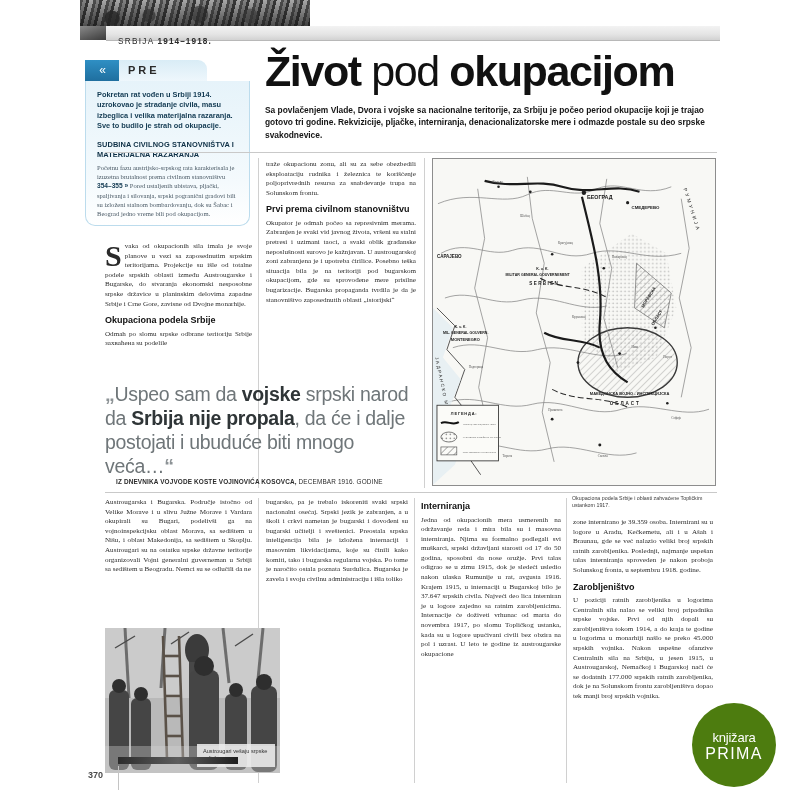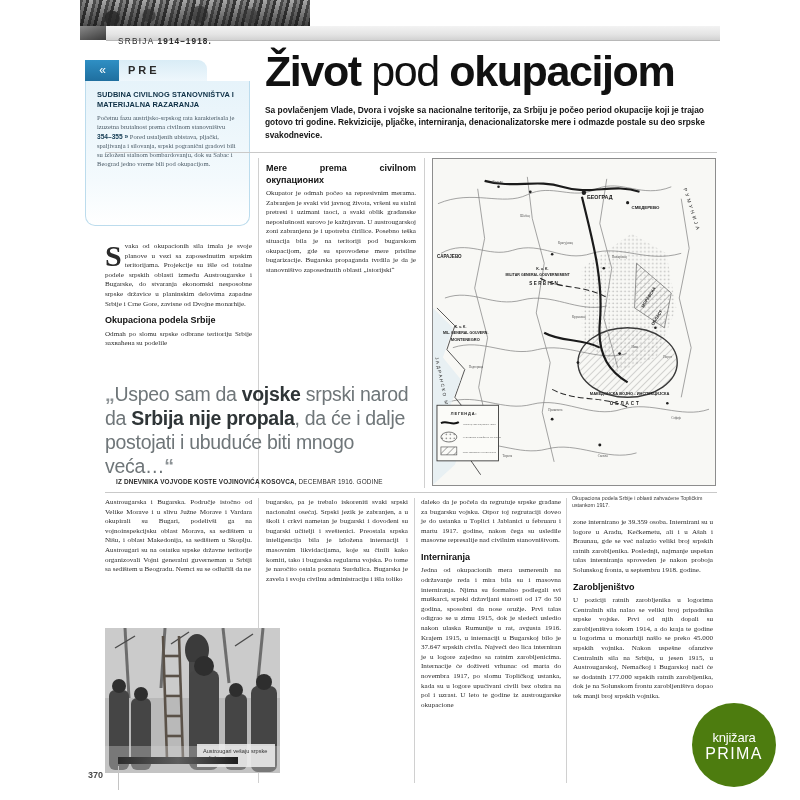--- a/index.html
+++ b/index.html
@@ -214,20 +214,21 @@
       <span>SRBIJA</span>
       <b>1914–1918.</b>
     </div>
   </div>
 
   <div id="pre-tab"></div>
   <div id="pre-chev">«</div>
   <div id="pre-label">PRE</div>
 
   <div id="sidebox">
+    <div class="lead">Pokretan rat vođen u Srbiji 1914. uzrokovao je stradanje civila, masu izbeglica i velika materijalna razaranja. Sve to budilo je strah od okupacije.</div>
     <div class="subhead">SUDBINA CIVILNOG STANOVNIŠTVA I MATERIJALNA RAZARANJA</div>
     <div class="body"><span>Početnu fazu austrijsko-srpskog rata karakterisala je izuzetna brutalnost prema civilnom stanovništvu </span><b>354–355 »</b><span> Pored ustaljenih ubistava, pljački, spaljivanja i silovanja, srpski pogranični gradovi bili su izloženi stalnom bombardovanju, dok su Šabac i Beograd jedno vreme bili pod okupacijom.</span></div>
   </div>
 
   <div id="lead-para">Sa povlačenjem Vlade, Dvora i vojske sa nacionalne teritorije, za Srbiju je počeo period okupacije koji je trajao gotovo tri godine. Rekvizicije, pljačke, interniranja, denacionalizatorske mere i odmazde postale su deo srpske svakodnevice.</div>
   <div id="headline"><span class="bd">Život</span> <span class="lt">pod</span> <span class="bd">okupacijom</span></div>
 
   <div class="hrule" style="left:105px; top:152px; width:612px;"></div>
   <div class="vrule" style="left:258px; top:158px; height:330px;"></div>
   <div class="vrule" style="left:424px; top:158px; height:330px;"></div>
@@ -236,21 +237,22 @@
   <div class="vrule" style="left:414px; top:498px; height:285px;"></div>
   <div class="vrule" style="left:566px; top:498px; height:285px;"></div>
 
   <div class="col" style="left:105px; top:242px; width:147px;">
     <p class="dropcap">Svaka od okupacionih sila imala je svoje planove u vezi sa zaposednutim srpskim teritorijama. Projekcije su išle od totalne podele srpskih oblasti između Austrougarske i Bugarske, do stvaranja ekonomski nesposobne srpske državice u planinskim delovima zapadne Srbije i Crne Gore, zavisne od Dvojne monarhije.</p>
     <div class="sh">Okupaciona podela Srbije</div>
     <p>Odmah po slomu srpske odbrane teritoriju Srbije захваћена su podelile</p>
   </div>
 
   <div class="col" style="left:266px; top:160px; width:150px;">
-    <div class="sh">Mere prema civilnom окупационих</div>
+    <p>traže okupacionu zonu, ali su za sebe obezbedili eksploataciju rudnika i železnica te korišćenje poljoprivrednih resursa za snabdevanje trupa na Solunskom frontu.</p>
+    <div class="sh">Prvi prema civilnom stanovništvu</div>
     <p>Okupator je odmah počeo sa represivnim merama. Zabranjen je svaki vid javnog života, vršeni su stalni pretresi i uzimani taoci, a svaki oblik građanske neposlušnosti surovo je kažnjavan. U austrougarskoj zoni zabranjena je i upotreba ćirilice. Posebno teška situacija bila je na teritoriji pod bugarskom okupacijom, gde su sprovođene mere prisilne bugarizacije. Bugarska propaganda tvrdila je da je stanovništvo zaposednutih oblasti „istorijski“</p>
   </div>
 
   <div id="quote"><span class="qm">„</span><span>Uspeo sam da </span><b>vojske</b><span> srpski narod da </span><b>Srbija nije propala</b><span>, da će i dalje postojati i ubuduće biti mnogo veća…</span><span class="qm">“</span></div>
   <div id="quote-src"><span>IZ DNEVNIKA VOJVODE KOSTE VOJINOVIĆA KOSOVCA,</span><span class="sm"> DECEMBAR 1916. GODINE</span></div>
 
   <div id="map">
     <svg class="mapcanvas" viewBox="0 0 284 328" preserveAspectRatio="none">
       <defs>
         <pattern id="hatch" width="5" height="5" patternTransform="rotate(45)" patternUnits="userSpaceOnUse">
@@ -363,21 +365,20 @@
 
   <div class="col" style="left:105px; top:498px; width:147px;">
     <p>Austrougarska i Bugarska. Područje istočno od Velike Morave i u slivu Južne Morave i Vardara okupirali su Bugari, podelivši ga na vojnoinspekcijsku oblast Morava, sa sedištem u Nišu, i oblast Makedonija, sa sedištem u Skoplju. Austrougari su na ostatku srpske državne teritorije organizovali Vojni generalni guverneman u Srbiji sa sedištem u Beogradu. Nemci su se odlučili da ne</p>
   </div>
 
   <div class="col" style="left:266px; top:498px; width:142px;">
     <p>bugarsko, pa je trebalo iskoreniti svaki srpski nacionalni osećaj. Srpski jezik je zabranjen, a u školi i crkvi nametan je bugarski i dovođeni su bugarski učitelji i sveštenici. Preostala srpska inteligencija bila je izložena internaciji i masovnim likvidacijama, koje su činili kako komiti, tako i bugarska regularna vojska. Po tome je naročito ostala poznata Surdulica. Bugarska je zavela i svoju civilnu administraciju i išla toliko</p>
   </div>
 
   <div class="col" style="left:421px; top:498px; width:140px;">
-    <p>daleko da je počela da regrutuje srpske građane za bugarsku vojsku. Otpor toj regrutaciji doveo je do ustanka u Toplici i Jablanici u februaru i martu 1917. godine, nakon čega su usledile masovne represalije nad civilnim stanovništvom.</p>
     <div class="sh">Interniranja</div>
     <p>Jedna od okupacionih mera usmerenih na održavanje reda i mira bila su i masovna interniranja. Njima su formalno podlegali svi muškarci, srpski državljani starosti od 17 do 50 godina, sposobni da nose oružje. Prvi talas odigrao se u zimu 1915, dok je sledeći usledio nakon ulaska Rumunije u rat, avgusta 1916. Krajem 1915, u internaciji u Bugarskoj bilo je 37.647 srpskih civila. Najveći deo lica interniran je u logore zajedno sa ratnim zarobljenicima. Internacije će doživeti vrhunac od marta do novembra 1917, po slomu Topličkog ustanka, kada su u logore upućivani civili bez obzira na pol i uzrast. U leto te godine iz austrougarske okupacione</p>
   </div>
 
   <div class="col" style="left:573px; top:518px; width:140px;">
     <p>zone internirano je 39.359 osoba. Internirani su u logore u Aradu, Kečkemetu, ali i u Ašah i Braunau, gde se već nalazio veliki broj srpskih ratnih zarobljenika. Poslednji, najmanje uspešan talas interniranja sproveden je nakon proboja Solunskog fronta, u septembru 1918. godine.</p>
     <div class="sh">Zarobljeništvo</div>
     <p>U poziciji ratnih zarobljenika u logorima Centralnih sila nalao se veliki broj pripadnika srpske vojske. Prvi od njih dopali su zarobljeništva tokom 1914, a do kraja te godine u logorima u monarhiji našlo se preko 45.000 srpskih vojnika. Nakon uspešne ofanzive Centralnih sila na Srbiju, u jesen 1915, u Austrougarskoj, Nemačkoj i Bugarskoj naći će se dodatnih 177.000 srpskih ratnih zarobljenika, dok je na Solunskom frontu zarobljeništva dopao tek manji broj srpskih vojnika.</p>
   </div>
 

